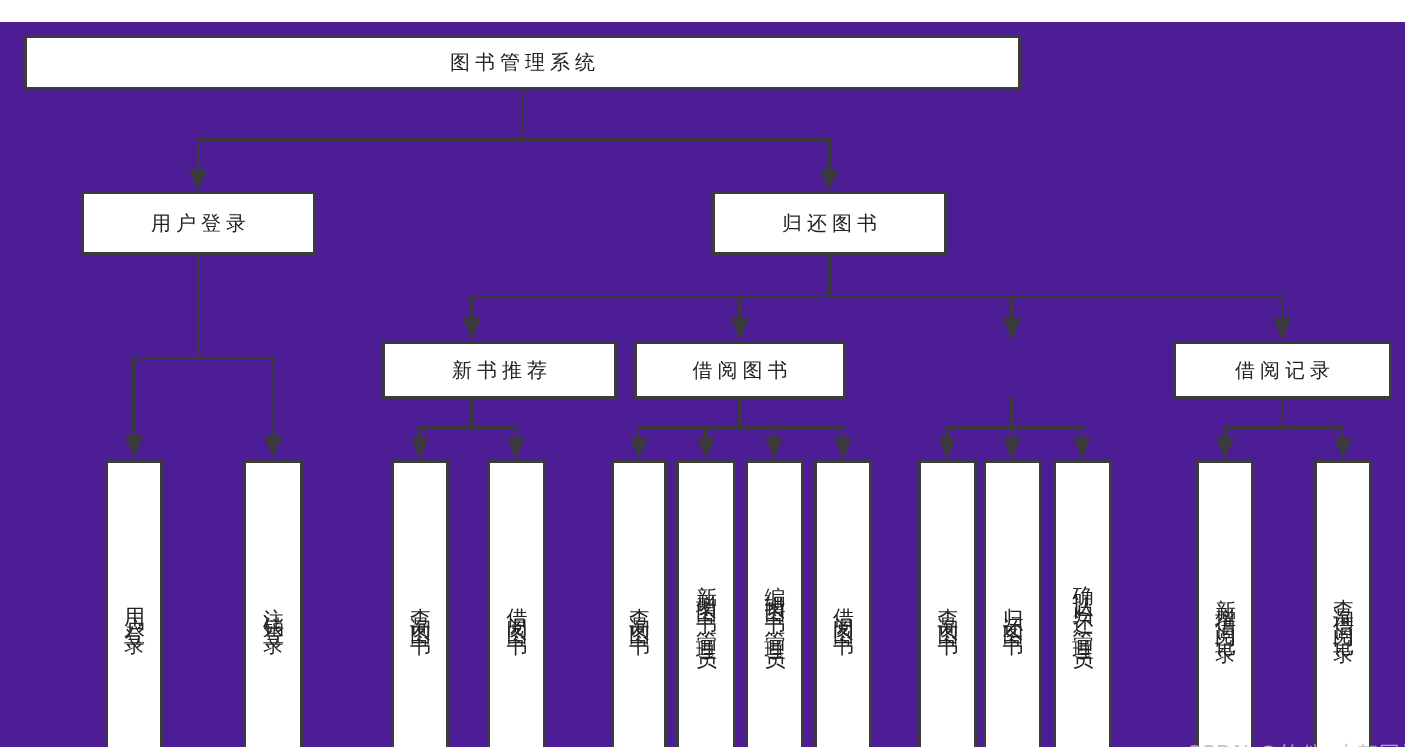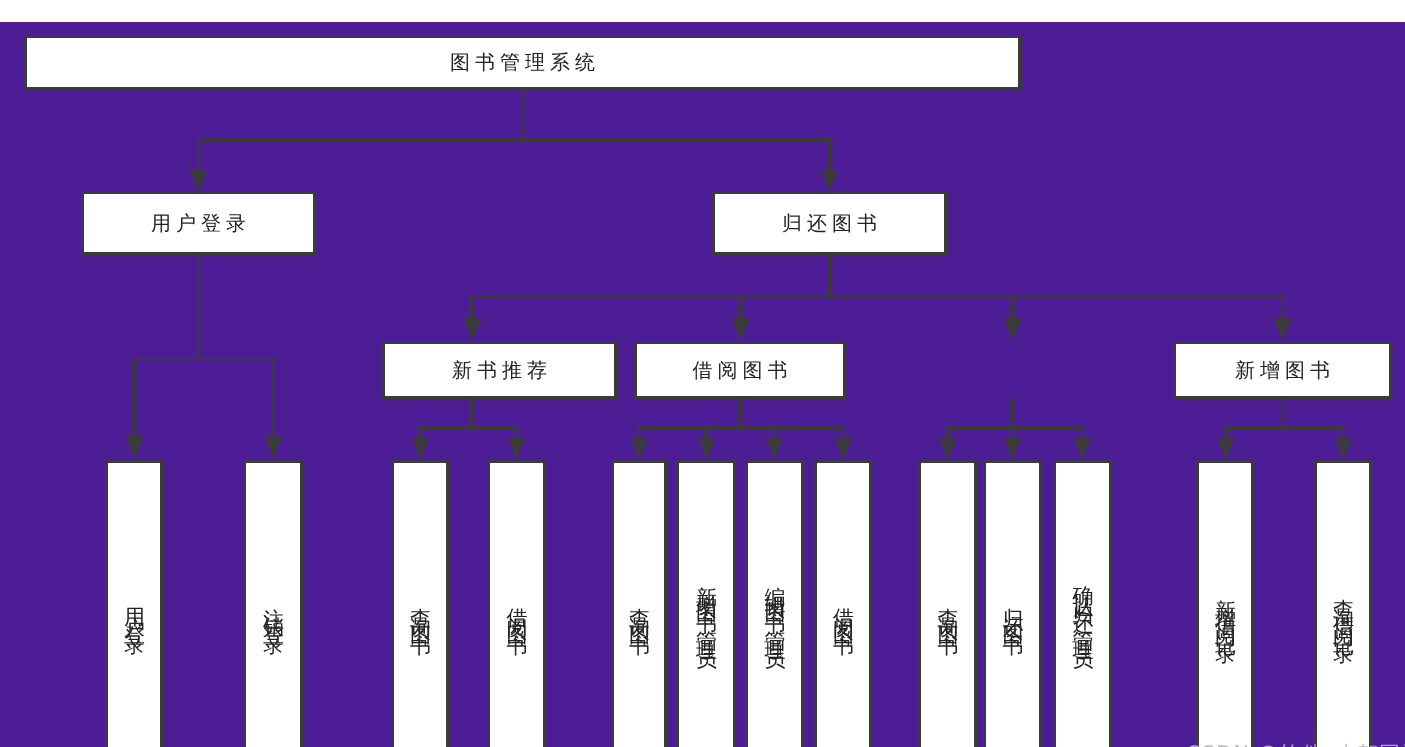--- a/index.html
+++ b/index.html
@@ -32,21 +32,21 @@
     <span class="htext">归还图书</span>
   </div>
 
   <div class="hbox" style="left:382px;top:319px;width:235px;height:58px">
     <span class="htext">新书推荐</span>
   </div>
   <div class="hbox" style="left:634px;top:319px;width:212px;height:58px">
     <span class="htext">借阅图书</span>
   </div>
   <div class="hbox" style="left:1173px;top:319px;width:219px;height:58px">
-    <span class="htext">新增图书</span>
+    <span class="htext">借阅记录</span>
   </div>
 
   <div class="vbox" style="left:105px;top:438px;width:58px;height:298px">
     <span class="vtext">用户登录</span>
   </div>
   <div class="vbox" style="left:243px;top:438px;width:60px;height:298px">
     <span class="vtext">注销登录</span>
   </div>
 
   <div class="vbox" style="left:391px;top:438px;width:58px;height:298px">

